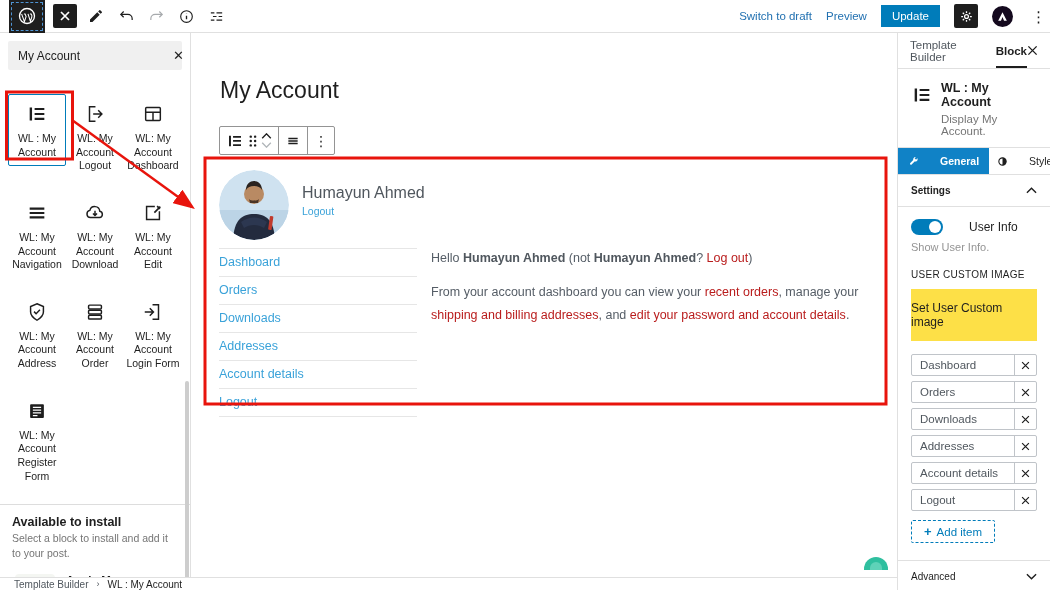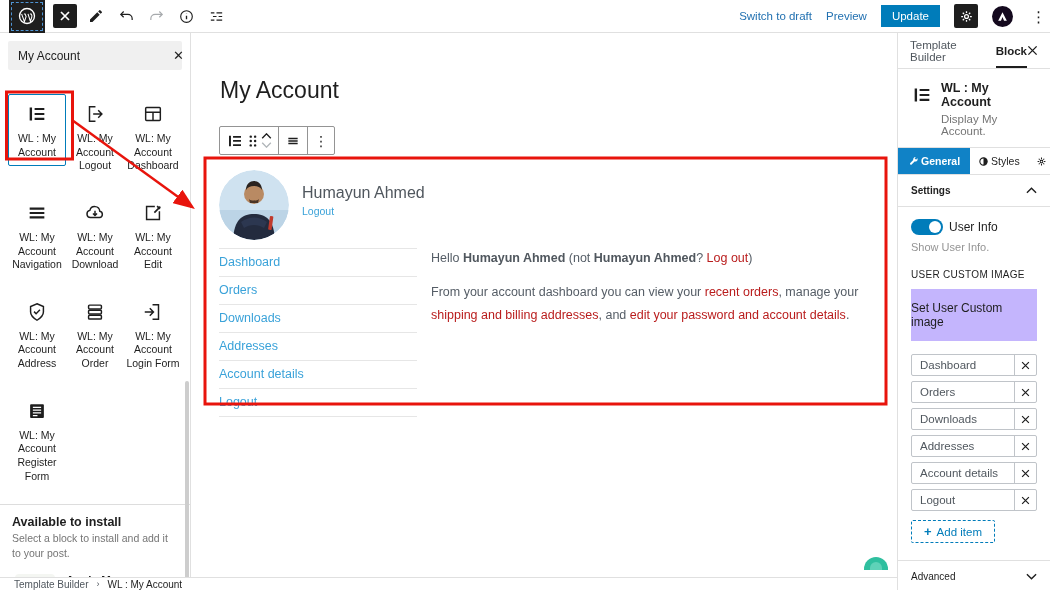--- a/index.html
+++ b/index.html
@@ -89,36 +89,36 @@
   .rs-tab { font-size:11.5px; color:#50575e; display:flex; align-items:center; cursor:pointer; }
   .rs-tab + .rs-tab { margin-left:16px; }
   .rs-tab.active { color:#1e1e1e; font-weight:bold; box-shadow:inset 0 -2px 0 #1e1e1e; }
   .rs-close { margin-left:auto; display:flex; align-items:center; color:#1e1e1e; cursor:pointer; }
   .rs-blockinfo { padding:12px 13px 10px; }
   .rs-bi-row { display:flex; align-items:center; gap:8px; }
   .rs-bi-title { font-size:12.5px; font-weight:bold; color:#1e1e1e; }
   .rs-bi-desc { font-size:11.5px; color:#757575; margin:4px 0 0 30px; }
   .rs-styletabs { display:flex; align-items:center; border-top:1px solid #e0e0e0;
     border-bottom:1px solid #e0e0e0; height:28px; }
-  .stab { display:flex; align-items:center; gap:2px; font-size:10.5px; padding:0 8px;
+  .stab { display:flex; align-items:center; gap:21px; font-size:10.5px; padding:0 8px;
     height:100%; color:#1e1e1e; cursor:pointer; white-space:nowrap; }
   .stab.active { background:#1082c6; color:#fff; font-weight:bold; padding:0 10px; }
   .panel-head { display:flex; align-items:center; justify-content:space-between;
     padding:10px 13px; font-size:10px; font-weight:bold; color:#1e1e1e;
     border-bottom:1px solid #e0e0e0; cursor:pointer; }
   .rs-settings-body { padding:12px 13px 0; }
-  .toggle-row { display:flex; align-items:center; gap:6px; }
+  .toggle-row { display:flex; align-items:center; gap:26px; }
   .toggle { width:32px; height:16px; background:#007cba; border-radius:8px; position:relative;
     flex:none; cursor:pointer; }
   .toggle::after { content:""; position:absolute; right:2px; top:2px; width:12px; height:12px;
     border-radius:50%; background:#fff; }
   .toggle-label { font-size:12px; color:#1e1e1e; }
   .help-text { font-size:11px; color:#949494; margin-top:6px; }
   .field-label { font-size:10px; font-weight:400; color:#1e1e1e; letter-spacing:.3px; margin-top:16px; }
-  .img-drop { margin-top:9px; height:52px; background:#c4b5fd; display:flex; align-items:center;
+  .img-drop { margin-top:9px; height:52px; background:#fde047; display:flex; align-items:center;
     justify-content:center; font-size:12px; color:#1e1e1e; cursor:pointer; }
   .item-rows { margin-top:13px; }
   .item-row { display:flex; align-items:stretch; border:1px solid #c0c4c9; border-radius:2px;
     height:22px; margin-bottom:5px; background:#fff; }
   .item-row .ir-label { flex:1; display:flex; align-items:center; padding-left:8px;
     font-size:11.5px; color:#50575e; }
   .item-row .ir-x { width:22px; border-left:1px solid #c0c4c9; display:flex; align-items:center;
     justify-content:center; color:#1e1e1e; cursor:pointer; }
   .add-item { display:inline-flex; align-items:center; gap:5px; border:1px dashed #007cba;
     border-radius:2px; color:#007cba; font-size:11.5px; padding:4px 12px; margin-top:4px;

